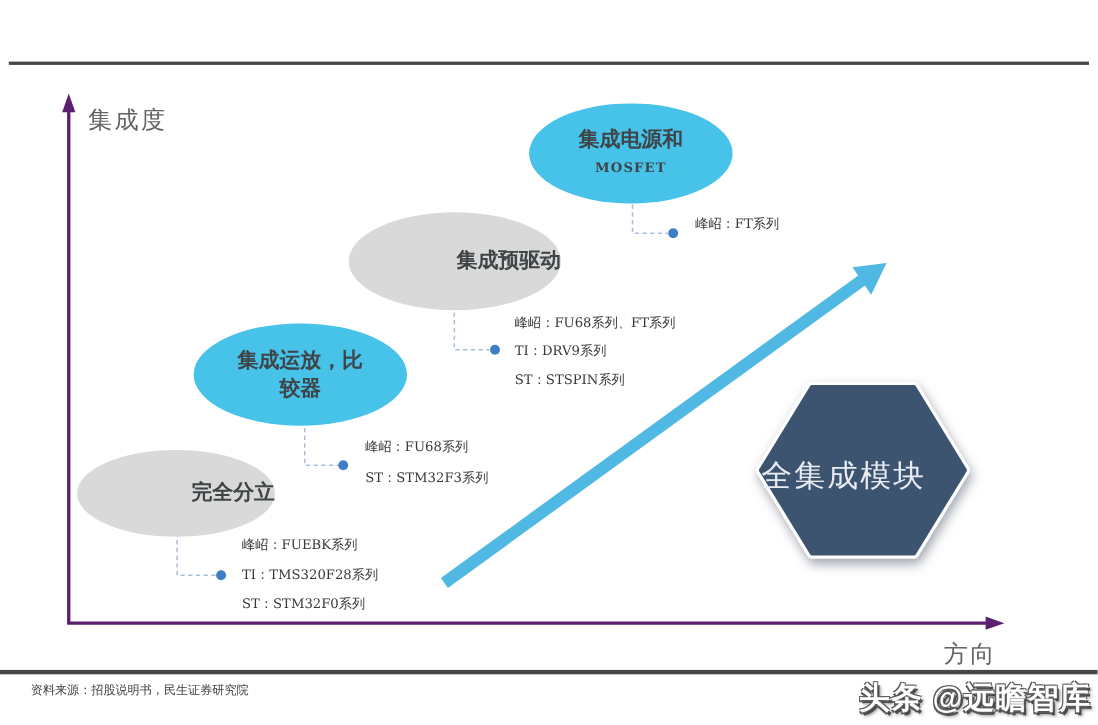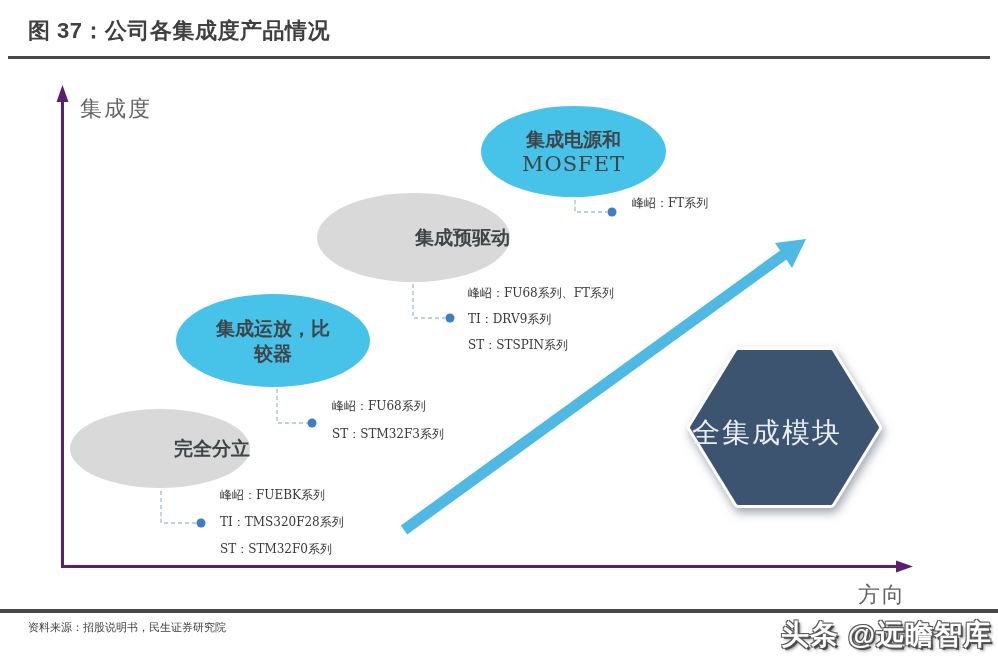--- a/index.html
+++ b/index.html
@@ -15,21 +15,21 @@
   .y-axis-label{left:80px;top:94px;}
   .x-axis-label{left:858px;top:580px;}
 
   svg.layer{position:absolute;left:0;top:0;width:998px;height:659px;}
 
   .node{position:absolute;border-radius:50%;display:flex;flex-direction:column;
         align-items:center;justify-content:center;text-align:center;
         font-weight:bold;font-size:19px;color:var(--node_text);line-height:25px;}
   .node.blue{background:var(--node_blue);}
   .node.gray{background:var(--node_gray);align-items:flex-end;}
-  .latin-line{font-family:"DejaVu Serif",serif;font-size:21px;font-weight:400;letter-spacing:1px;}
+  .latin-line{font-family:"DejaVu Serif",serif;font-size:12px;font-weight:700;letter-spacing:1px;}
 
   .hex-label{position:absolute;left:692px;top:414px;width:185px;
              font-family:"DejaVu Serif",serif;font-size:28px;color:var(--hexagon_text);
              letter-spacing:2px;}
 
   .annotation{position:absolute;font-family:"DejaVu Serif",serif;font-size:12px;
               color:var(--annotation_text);white-space:nowrap;}
   .annotation div{display:block;}
   .a1{left:220px;top:482px;line-height:27px;}
   .a2{left:332px;top:392px;line-height:28px;}
@@ -41,21 +41,20 @@
   .watermark{position:absolute;right:6px;top:616px;font-size:28px;font-weight:bold;color:#ffffff;
              letter-spacing:1px;
              text-shadow:-1px -1px 0 #5a5a5a,1px -1px 0 #5a5a5a,-1px 1px 0 #5a5a5a,
                          2px 2px 0 #4a4a4a,3px 3px 3px rgba(0,0,0,.45);}
 </style>
 </head>
 <body>
 
 <div class="page">
 
-  <div class="fig-title">图 37：公司各集成度产品情况</div>
   <div class="title-rule"></div>
 
   <svg class="layer" viewBox="0 0 998 659">
 
     <line x1="62.5" y1="567" x2="62.5" y2="100" style="stroke:var(--axis_purple);stroke-width:3"></line>
     <polygon points="62.5,85 56.5,102 68.5,102" style="fill:var(--axis_purple)"></polygon>
     <line x1="61" y1="566.5" x2="897" y2="566.5" style="stroke:var(--axis_purple);stroke-width:3"></line>
     <polygon points="913,566.5 896,560.5 896,572.5" style="fill:var(--axis_purple)"></polygon>
 
     <line x1="404" y1="530" x2="786" y2="253" style="stroke:var(--arrow_blue);stroke-width:11"></line>
@@ -88,21 +87,21 @@
 
   <div class="node blue" style="left:176px;top:294px;width:194px;height:93px;">
     <span>集成运放，比</span>
     <span>较器</span>
   </div>
 
   <div class="node gray" style="left:317px;top:193px;width:193px;height:89px;">
     <span>集成预驱动</span>
   </div>
 
-  <div class="node blue" style="left:481px;top:106px;width:185px;height:91px;">
+  <div class="node blue" style="left:481px;top:94px;width:185px;height:91px;">
     <span>集成电源和</span>
     <span class="latin-line">MOSFET</span>
   </div>
 
   <div class="hex-label">全集成模块</div>
 
   <div class="annotation a1">
     <div>峰岹：FUEBK系列</div>
     <div>TI：TMS320F28系列</div>
     <div>ST：STM32F0系列</div>

